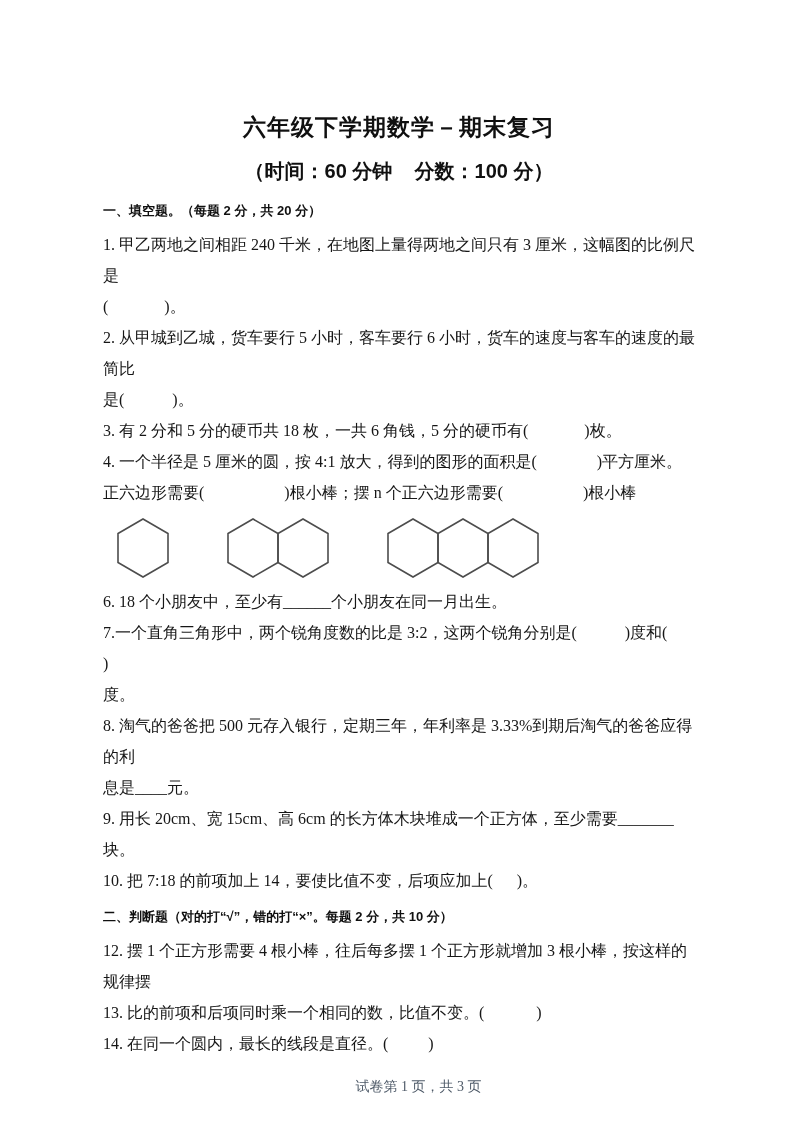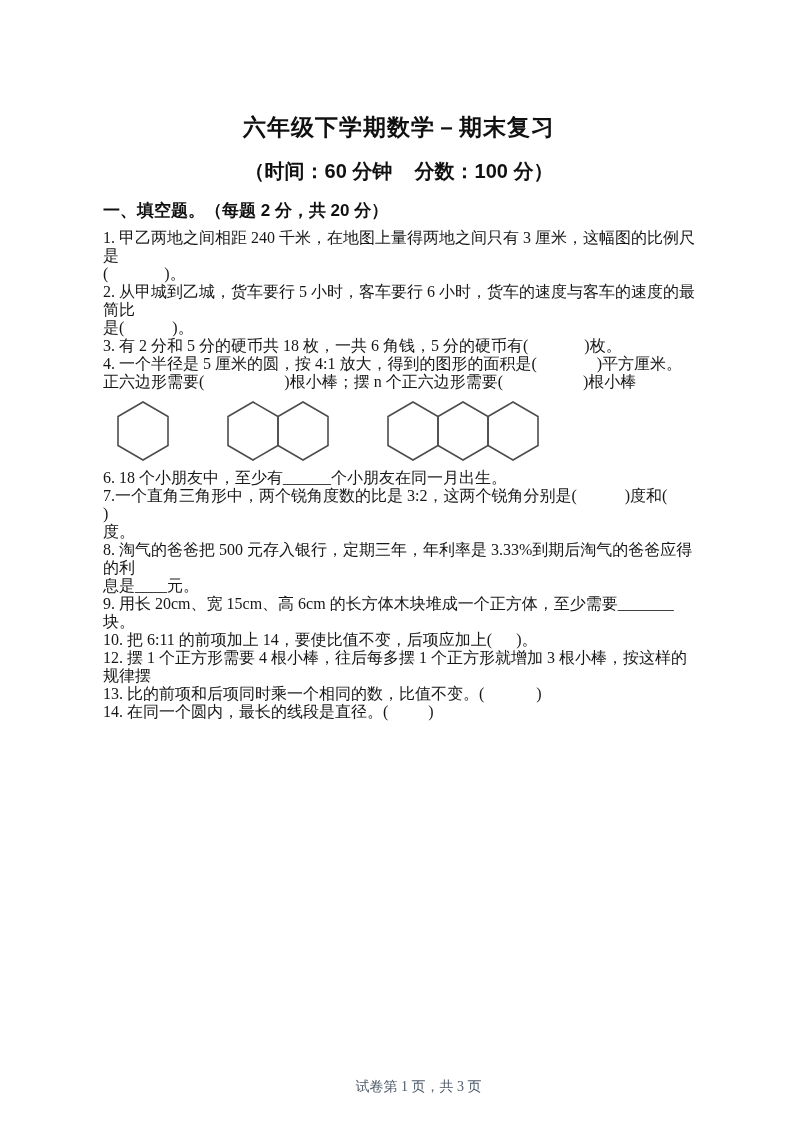--- a/index.html
+++ b/index.html
@@ -36,30 +36,30 @@
     font-weight: bold;
     font-size: 20px;
     text-align: center;
     color: #101010;
     margin: 0 0 12px 0;
     white-space: pre-wrap;
   }
   .sec-heading {
     font-family: "Liberation Sans", "DejaVu Sans", sans-serif;
     font-weight: bold;
-    font-size: 17px;
+    font-size: 13px;
     line-height: 28px;
     color: #101010;
     margin: 7px 0 4px 0;
     white-space: pre-wrap;
   }
   .line {
     font-family: "Liberation Serif", "DejaVu Serif", serif;
     font-size: 16px;
-    line-height: 18px;
+    line-height: 31px;
     margin: 0;
     color: #161616;
     white-space: pre-wrap;
   }
   .figure {
     display: flex;
     align-items: center;
     gap: 58px;
     height: 64px;
     margin: 8px 0 6px 14px;
@@ -109,22 +109,23 @@
           <polygon points="126,1 151,15.5 151,44.5 126,59 101,44.5 101,15.5" fill="none" stroke="#4d4d4d" stroke-width="1.6"></polygon>
         </svg>
       </div>
 
     <p class="line">6. 18 个小朋友中，至少有______个小朋友在同一月出生。</p>
     <p class="line">7.一个直角三角形中，两个锐角度数的比是 3:2，这两个锐角分别是(            )度和(        )</p>
     <p class="line">度。</p>
     <p class="line">8. 淘气的爸爸把 500 元存入银行，定期三年，年利率是 3.33%到期后淘气的爸爸应得的利</p>
     <p class="line">息是____元。</p>
     <p class="line">9. 用长 20cm、宽 15cm、高 6cm 的长方体木块堆成一个正方体，至少需要_______块。</p>
-    <p class="line">10. 把 6:11 的前项加上 14，要使比值不变，后项应加上(      )。</p>
+    <p class="line">10. 把 7:18 的前项加上 14，要使比值不变，后项应加上(      )。</p>
 
+    <h2 class="sec-heading">二、判断题（对的打“√”，错的打“×”。每题 2 分，共 10 分）</h2>
     <p class="line">12. 摆 1 个正方形需要 4 根小棒，往后每多摆 1 个正方形就增加 3 根小棒，按这样的规律摆</p>
     <p class="line">13. 比的前项和后项同时乘一个相同的数，比值不变。(             )</p>
     <p class="line">14. 在同一个圆内，最长的线段是直径。(          )</p>
 
   </div>
 
   <div class="footer">试卷第 1 页，共 3 页</div>
 </div>
 
 </body></html>

